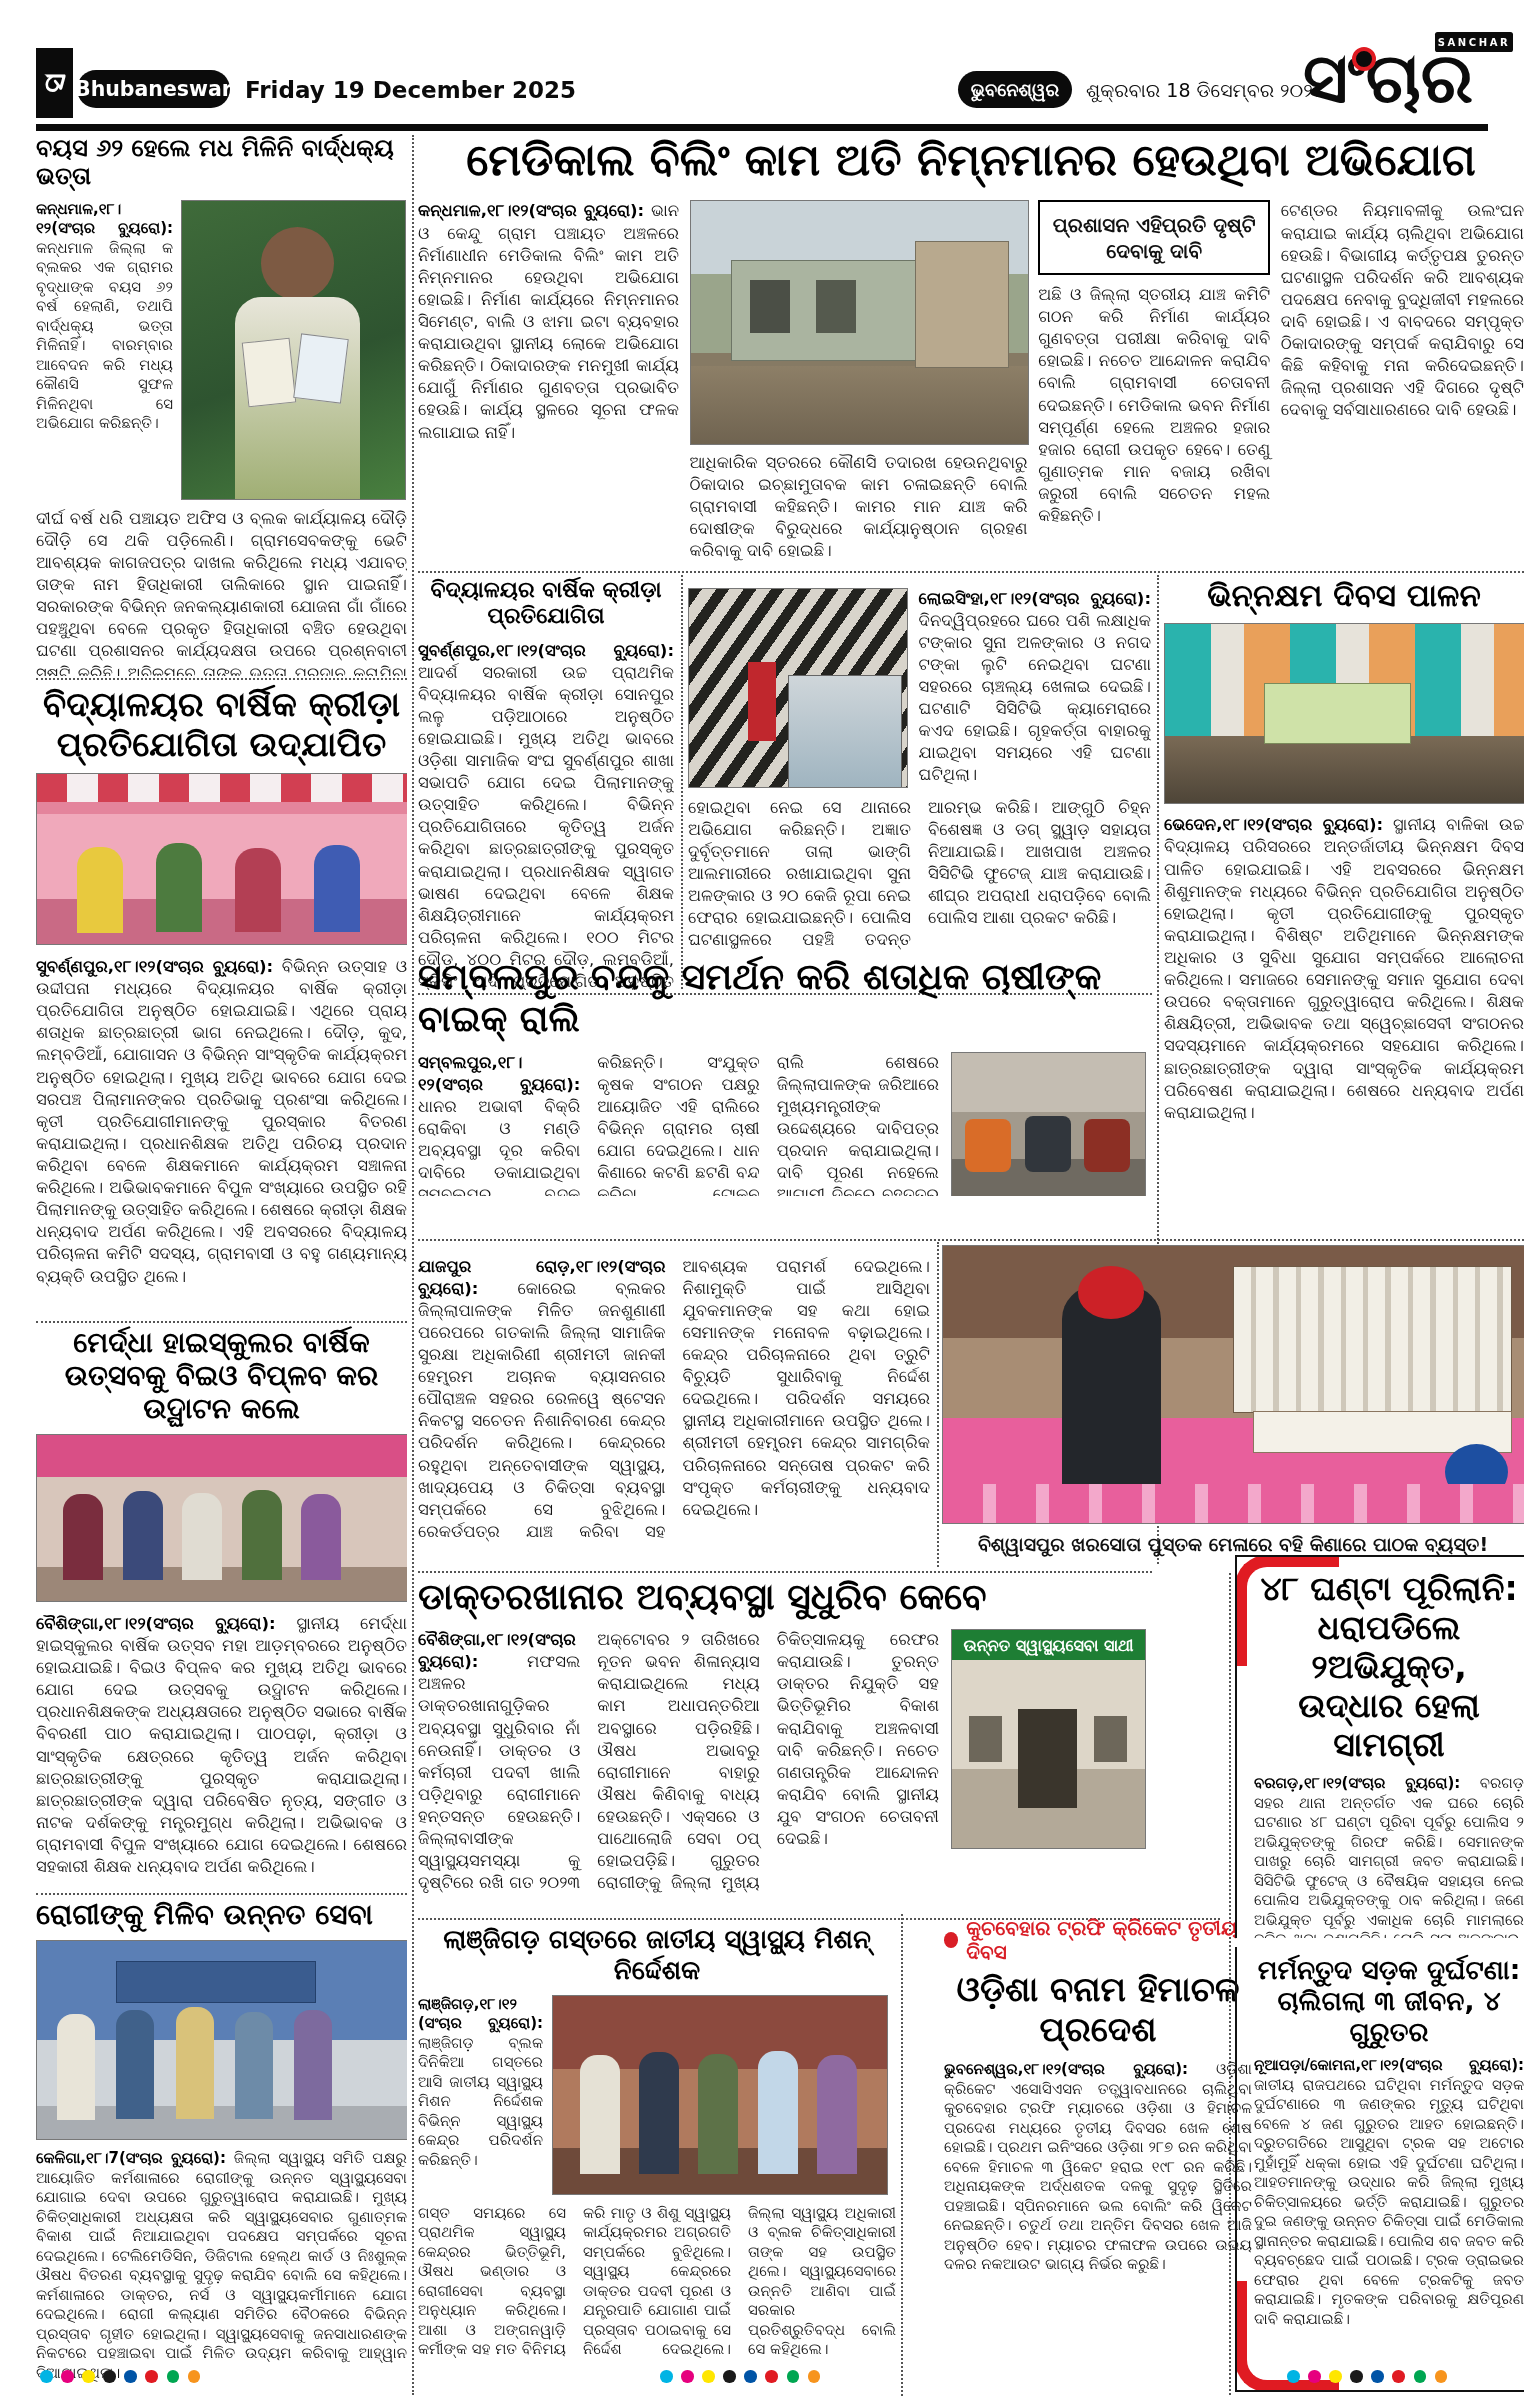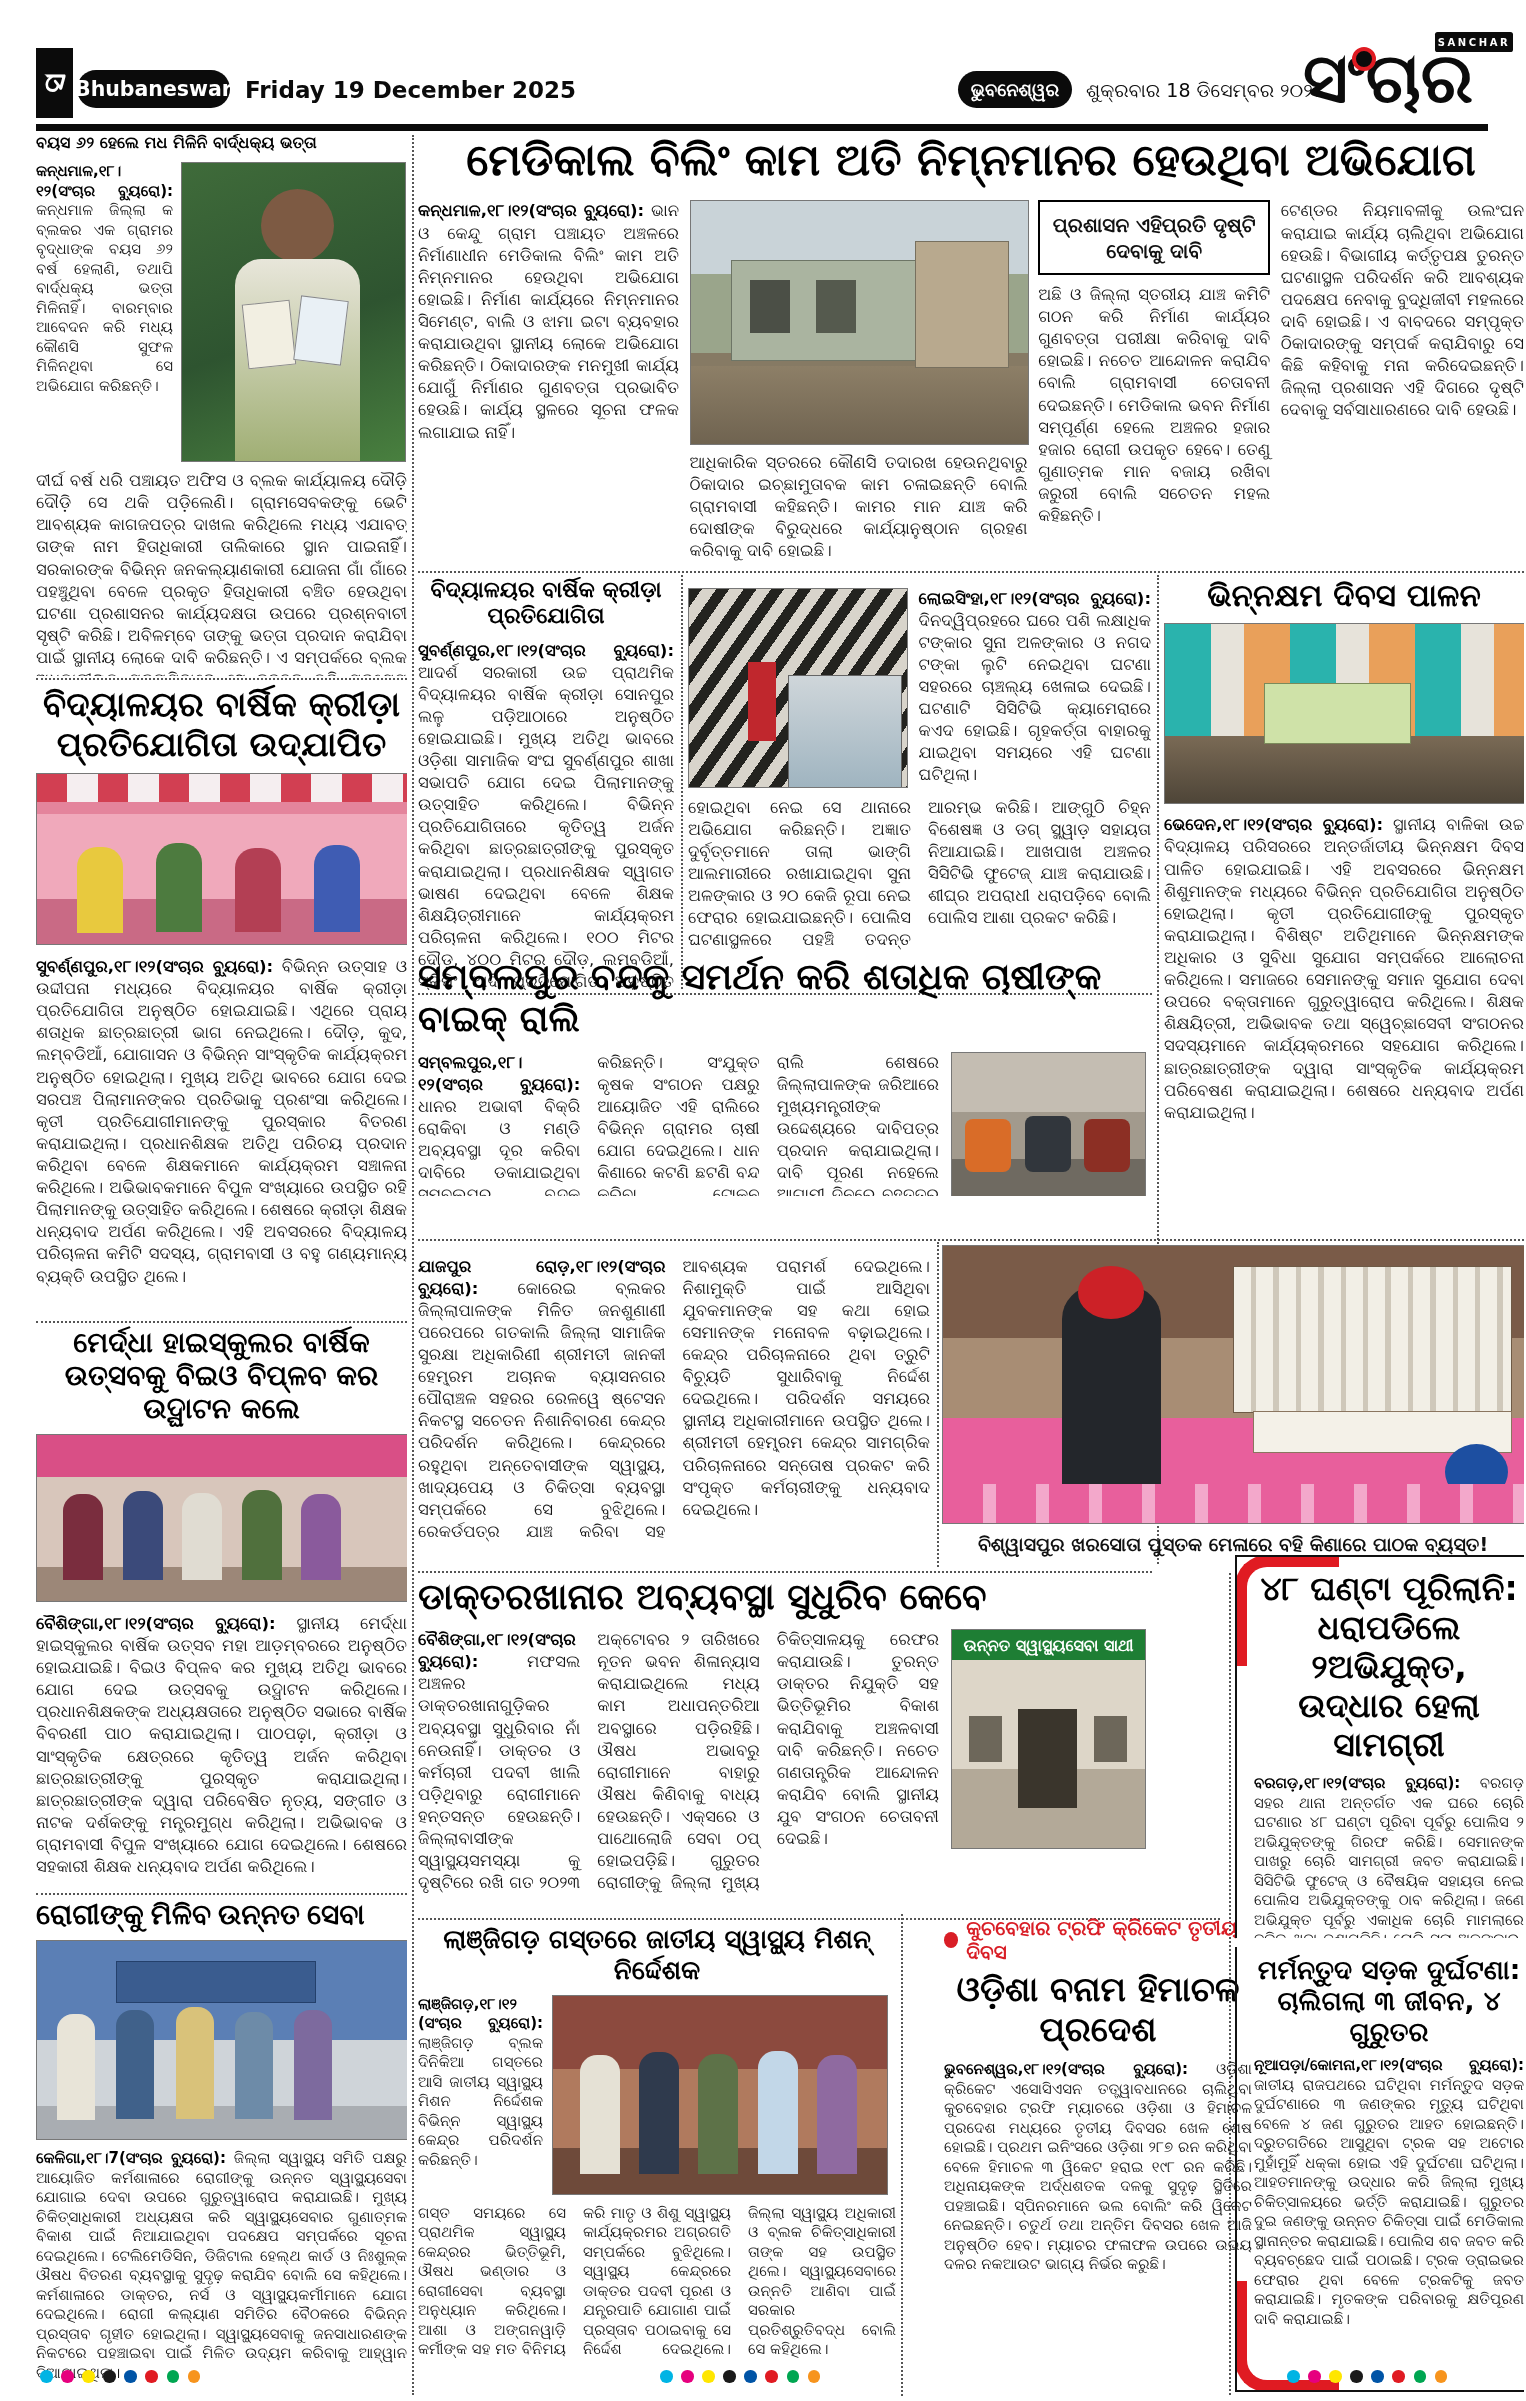--- a/index.html
+++ b/index.html
@@ -68,21 +68,21 @@
   <div class="hdot" style="left:36px;top:678px;width:371px;"></div>
   <div class="hdot" style="left:36px;top:1321px;width:371px;"></div>
   <div class="hdot" style="left:36px;top:1893px;width:371px;"></div>
   <div class="hdot" style="left:418px;top:571px;width:1106px;"></div>
   <div class="hdot" style="left:418px;top:993px;width:734px;"></div>
   <div class="hdot" style="left:418px;top:1239px;width:1106px;"></div>
   <div class="hdot" style="left:418px;top:1571px;width:734px;"></div>
   <div class="hdot" style="left:418px;top:1918px;width:802px;"></div>
 
   <div class="article" style="left:36px;top:134px;width:371px;height:542px;">
-    <div class="hl" style="font-size:16px;">ବୟସ ୬୨ ହେଲେ ମଧ ମିଳିନି ବାର୍ଦ୍ଧକ୍ୟ ଭତ୍ତା</div>
+    <div class="hl" style="font-size:24px;">ବୟସ ୬୨ ହେଲେ ମଧ ମିଳିନି ବାର୍ଦ୍ଧକ୍ୟ ଭତ୍ତା</div>
     <div style="display:flex;gap:8px;margin-top:9.2px;">
       <div class="body-sm" style="width:137px;">
         <b class="dateline">କନ୍ଧମାଳ,୧୮।୧୨(ସଂଚାର ବ୍ୟୁରୋ):</b>
         <span>କନ୍ଧମାଳ ଜିଲ୍ଲା କ ବ୍ଲକର ଏକ ଗ୍ରାମର ବୃଦ୍ଧାଙ୍କ ବୟସ ୬୨ ବର୍ଷ ହେଲାଣି, ତଥାପି ବାର୍ଦ୍ଧକ୍ୟ ଭତ୍ତା ମିଳିନାହିଁ। ବାରମ୍ବାର ଆବେଦନ କରି ମଧ୍ୟ କୌଣସି ସୁଫଳ ମିଳିନଥିବା ସେ ଅଭିଯୋଗ କରିଛନ୍ତି।</span>
       </div>
       <div class="photo" style="width:223px;height:298px;background:linear-gradient(160deg,#3f6b3a,#2e5430 55%,#49803f);">
         <div class="ph-el" style="left:79px;top:26.4px;width:73px;height:73px;border-radius:50%;background:#7d5a43;"></div>
         <div class="ph-el" style="left:53px;top:96px;width:125px;height:205px;border-radius:26.4px 26.4px 0 0;background:linear-gradient(180deg,#e8e6da,#9fae73);"></div>
         <div class="ph-el" style="left:63px;top:139px;width:46px;height:63px;background:#f2efe2;border:1.3px solid #888;transform:rotate(-6deg);"></div>
         <div class="ph-el" style="left:115px;top:135px;width:46px;height:63px;background:#e9f0f5;border:1.3px solid #888;transform:rotate(7deg);"></div>
@@ -226,21 +226,21 @@
       <div class="ph-el" style="left:205px;top:55px;width:40px;height:90px;border-radius:17px 17px 0 0;background:#50703d;"></div>
       <div class="ph-el" style="left:264px;top:59px;width:40px;height:86px;border-radius:17px 17px 0 0;background:#8a5a9c;"></div>
     </div>
     <p class="body-txt" style="margin:10.6px 0 0 0;">
       <b class="dateline">ବୈଶିଙ୍ଗା,୧୮।୧୨(ସଂଚାର ବ୍ୟୁରୋ):</b>
       <span>ସ୍ଥାନୀୟ ମେର୍ଦ୍ଧା ହାଇସ୍କୁଲର ବାର୍ଷିକ ଉତ୍ସବ ମହା ଆଡ଼ମ୍ବରରେ ଅନୁଷ୍ଠିତ ହୋଇଯାଇଛି। ବିଇଓ ବିପ୍ଳବ କର ମୁଖ୍ୟ ଅତିଥି ଭାବରେ ଯୋଗ ଦେଇ ଉତ୍ସବକୁ ଉଦ୍ଘାଟନ କରିଥିଲେ। ପ୍ରଧାନଶିକ୍ଷକଙ୍କ ଅଧ୍ୟକ୍ଷତାରେ ଅନୁଷ୍ଠିତ ସଭାରେ ବାର୍ଷିକ ବିବରଣୀ ପାଠ କରାଯାଇଥିଲା। ପାଠପଢ଼ା, କ୍ରୀଡ଼ା ଓ ସାଂସ୍କୃତିକ କ୍ଷେତ୍ରରେ କୃତିତ୍ୱ ଅର୍ଜନ କରିଥିବା ଛାତ୍ରଛାତ୍ରୀଙ୍କୁ ପୁରସ୍କୃତ କରାଯାଇଥିଲା। ଛାତ୍ରଛାତ୍ରୀଙ୍କ ଦ୍ୱାରା ପରିବେଷିତ ନୃତ୍ୟ, ସଙ୍ଗୀତ ଓ ନାଟକ ଦର୍ଶକଙ୍କୁ ମନ୍ତ୍ରମୁଗ୍ଧ କରିଥିଲା। ଅଭିଭାବକ ଓ ଗ୍ରାମବାସୀ ବିପୁଳ ସଂଖ୍ୟାରେ ଯୋଗ ଦେଇଥିଲେ। ଶେଷରେ ସହକାରୀ ଶିକ୍ଷକ ଧନ୍ୟବାଦ ଅର୍ପଣ କରିଥିଲେ।</span>
     </p>
   </div>
 
   <div class="article" style="left:36px;top:1898px;width:371px;height:498px;">
-    <div class="hl" style="font-size:28px;font-family:Liberation Serif, serif;">ରୋଗୀଙ୍କୁ ମିଳିବ ଉନ୍ନତ ସେବା</div>
+    <div class="hl" style="font-size:28px;">ରୋଗୀଙ୍କୁ ମିଳିବ ଉନ୍ନତ ସେବା</div>
     <div class="photo" style="width:100%;height:198px;margin-top:9.2px;background:linear-gradient(180deg,#5b7fb5 0 99px,#cfd4d9 99px 165px,#a9adb2 165px);">
       <div class="ph-el" style="left:20px;top:73px;width:38px;height:106px;border-radius:16px 16px 0 0;background:#e8e4d8;"></div>
       <div class="ph-el" style="left:79px;top:69px;width:38px;height:109px;border-radius:16px 16px 0 0;background:#40618a;"></div>
       <div class="ph-el" style="left:139px;top:66px;width:38px;height:112px;border-radius:16px 16px 0 0;background:#d9c27a;"></div>
       <div class="ph-el" style="left:198px;top:71px;width:38px;height:107px;border-radius:16px 16px 0 0;background:#6d8ba8;"></div>
       <div class="ph-el" style="left:257px;top:69px;width:38px;height:110px;border-radius:16px 16px 0 0;background:#7d6a9e;"></div>
       <div class="ph-el" style="left:79px;top:20px;width:198px;height:40px;background:#3a5c8f;border:1.3px solid #24406b;"></div>
     </div>
     <p class="body-sm" style="margin:9.2px 0 0 0;">
       <b class="dateline">କେଳିଗା,୧୮।7(ସଂଚାର ବ୍ୟୁରୋ):</b>

